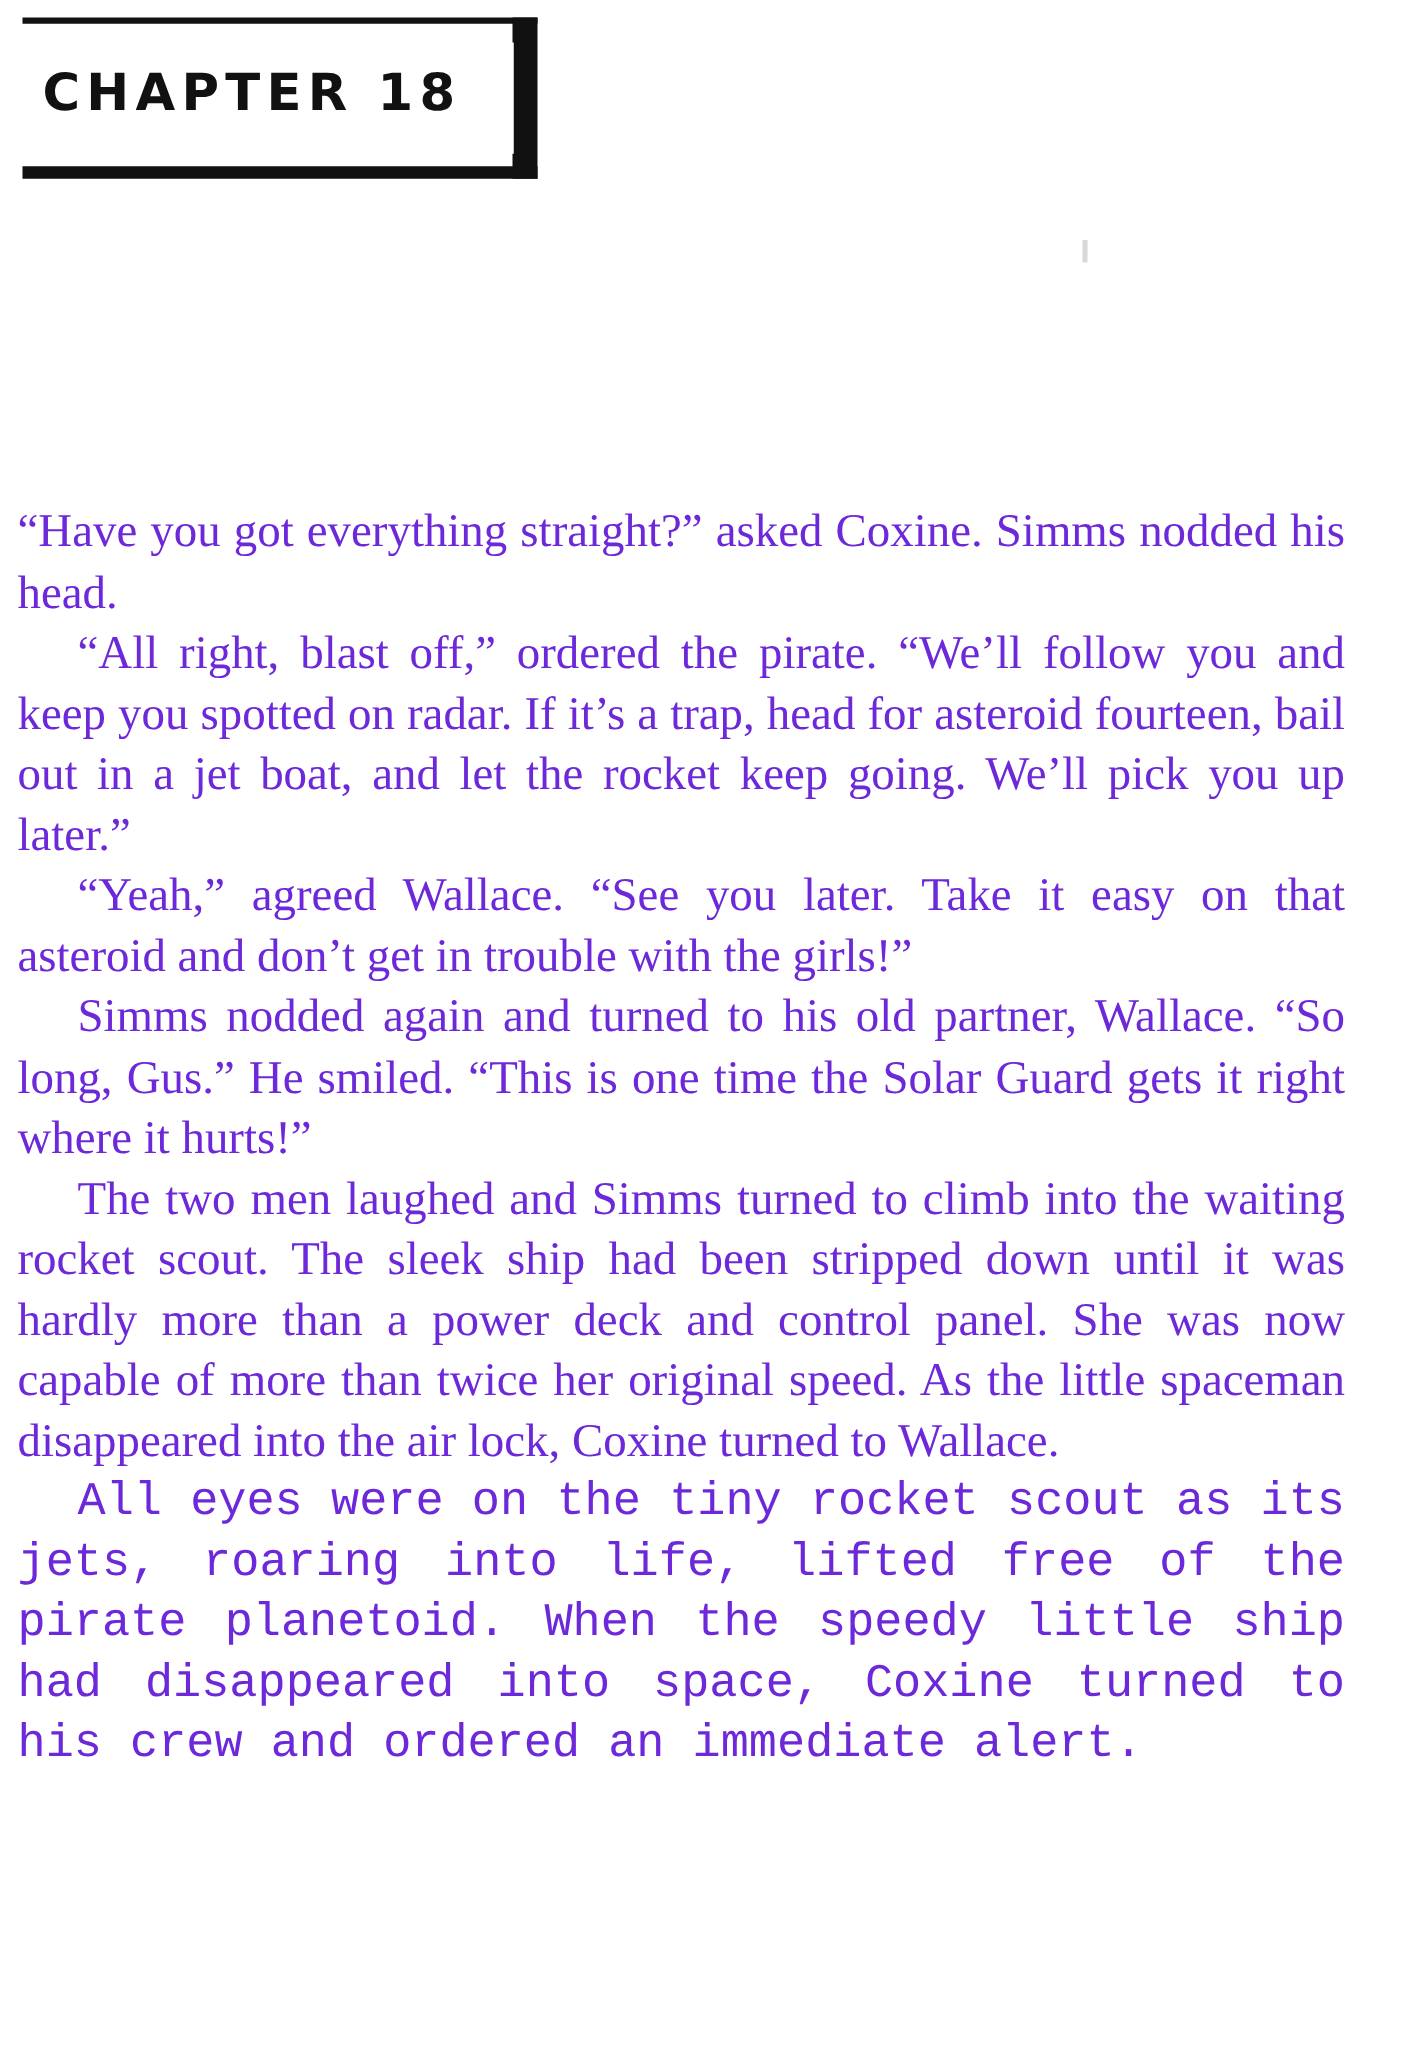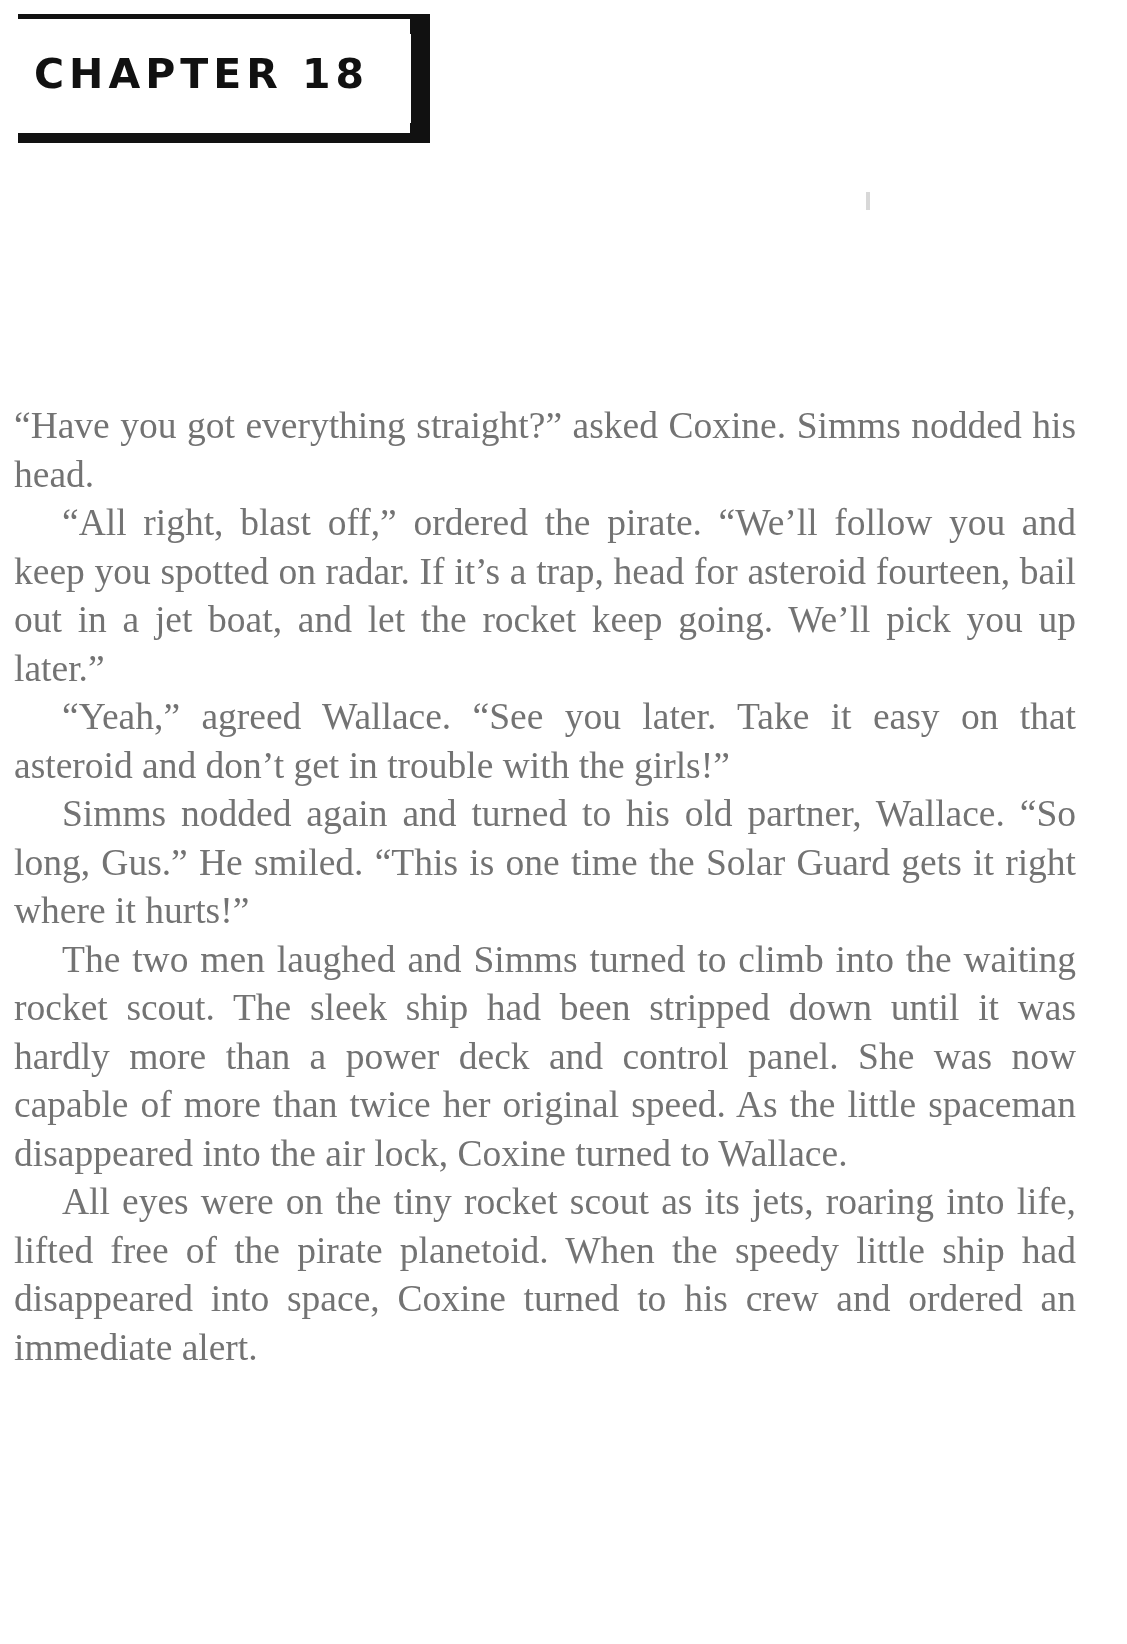--- a/index.html
+++ b/index.html
@@ -86,32 +86,33 @@
   
   .body-text {
     position: absolute;
     left: 14px;
     top: 402px;
     width: 1062px;
     font-size: 37.5px;
     line-height: 48.5px;
     text-align: justify;
     text-justify: inter-word;
-    color: #737373;
+    color: #6d28d9;
   }
   .body-text p {
     margin: 0;
     text-indent: 0;
   }
   .body-text p.indent {
     text-indent: 48px;
   }
   
   .body-text p:last-child {
     text-align: justify;
+    font-family: Liberation Mono, monospace;
   }
 </style>
 </head>
 <body>
 
 <div class="page">
 
   <div class="chapter-head">
     <div class="frame-top"></div>
     <div class="frame-bar"></div>

